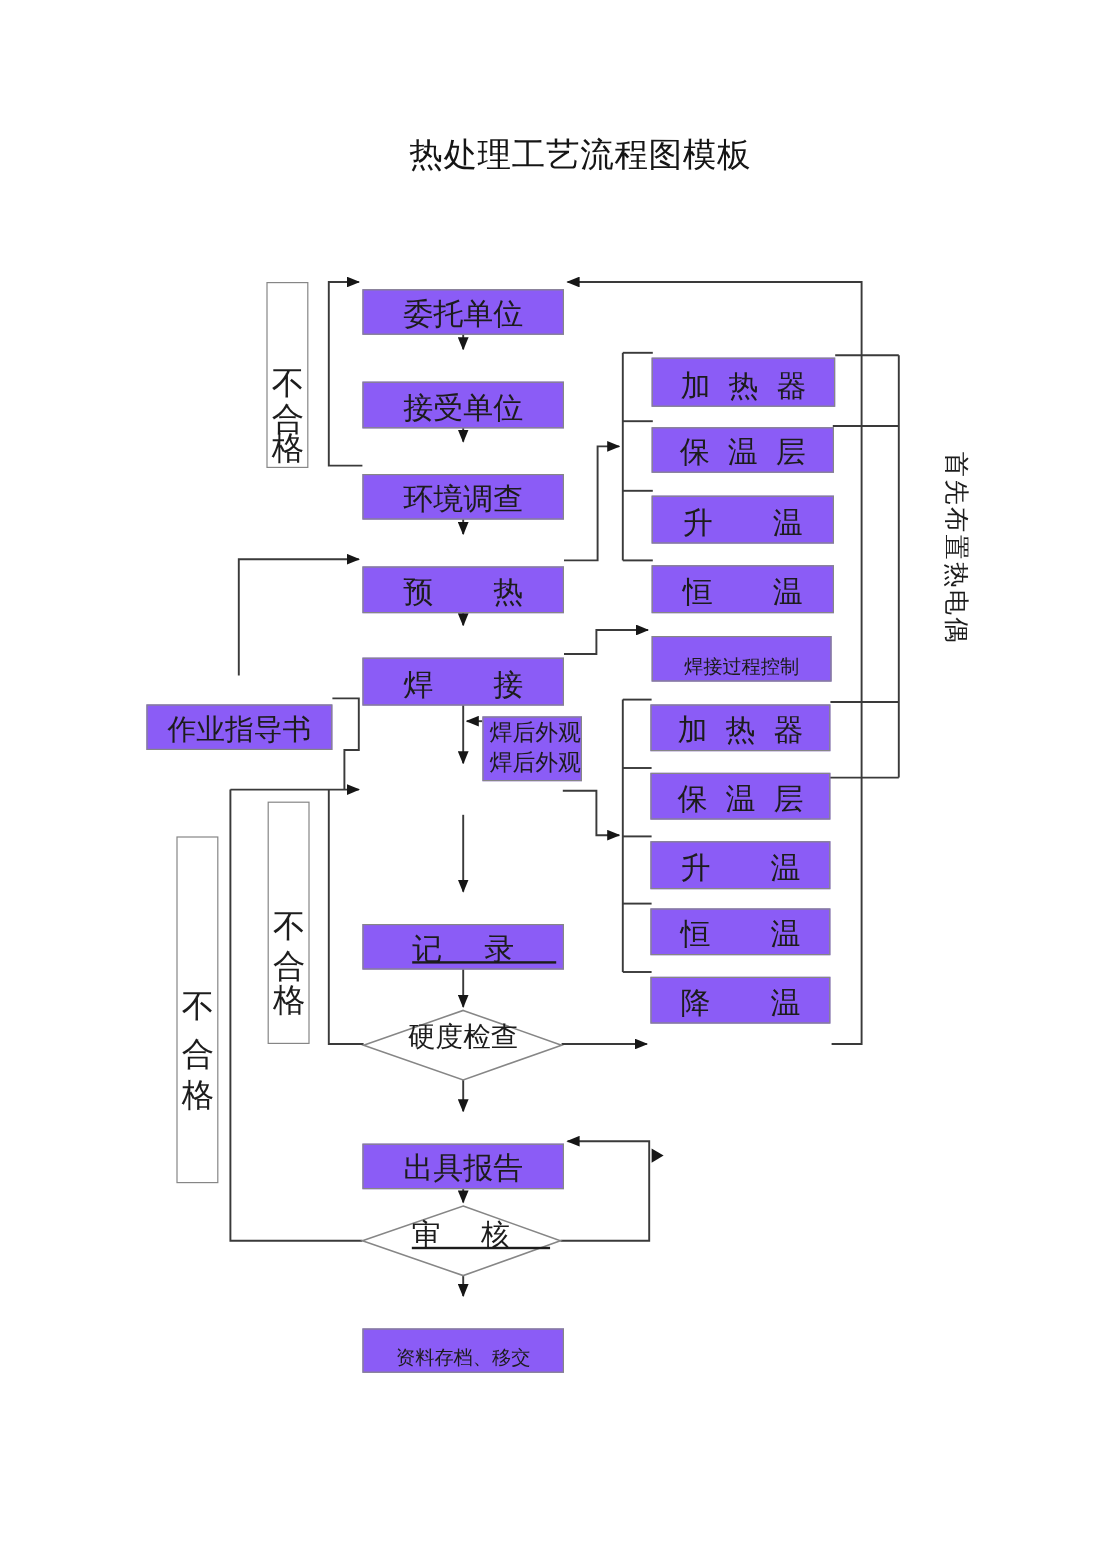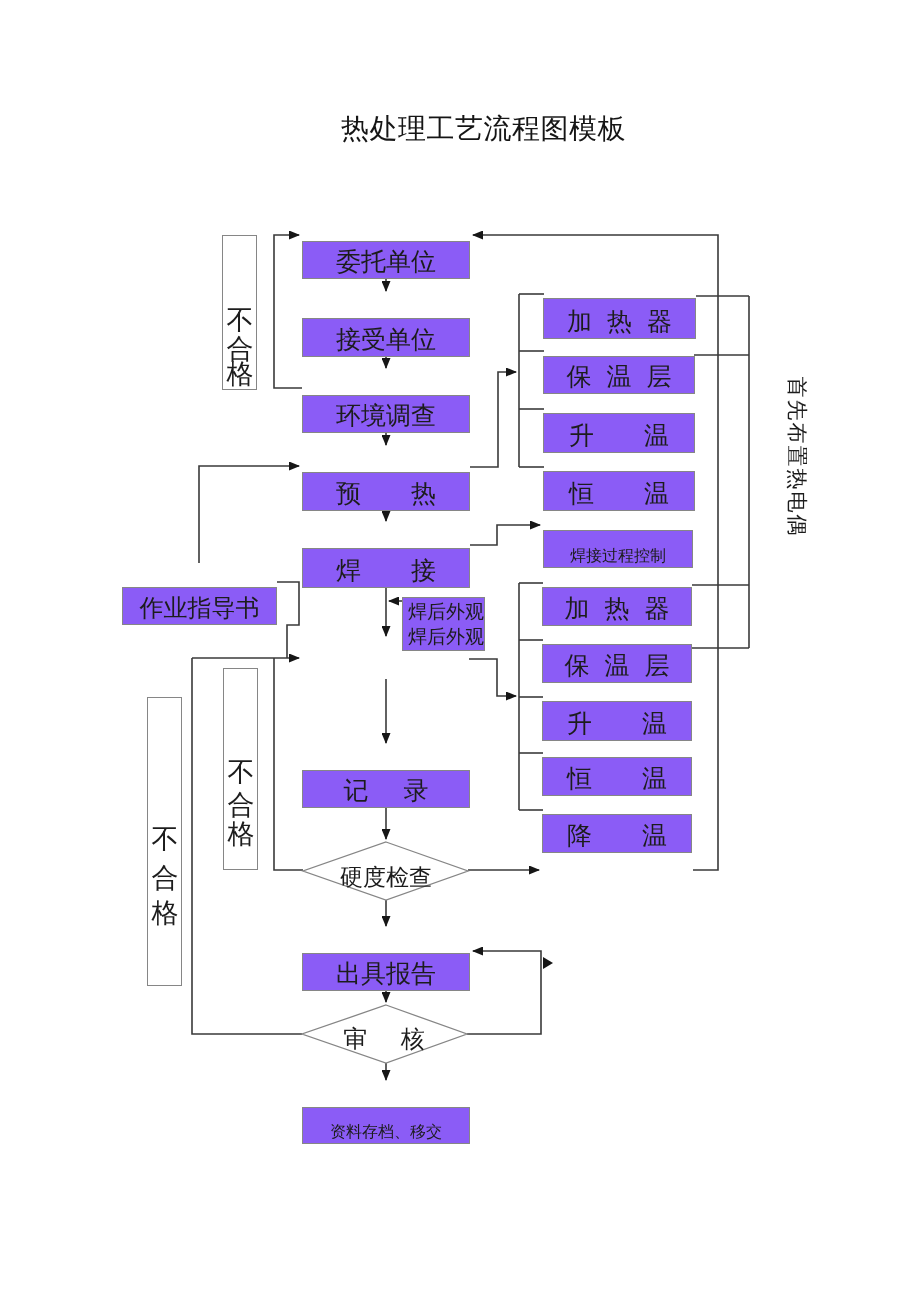--- a/index.html
+++ b/index.html
@@ -11,28 +11,28 @@
     position:absolute; left:341px; top:110px; font-size:28px; letter-spacing:0.5px;
     white-space:nowrap; color:#151515;
   }
   svg.wires { position:absolute; left:0; top:0; z-index:1; }
   .box {
     position:absolute; z-index:2; box-sizing:border-box; background:#8b5cf6;
     border:1px solid #868686; display:flex; align-items:flex-end; justify-content:center;
     font-size:25px; white-space:nowrap;margin-top:24px;
   }
   .dlabel {
-    position:absolute; z-index:3; display:flex; align-items:flex-end; justify-content:center;
+    position:absolute; z-index:3; display:flex; align-items:flex-start; justify-content:center;
     font-size:23px; white-space:nowrap; background:transparent;
   }
   .f24 { font-size:24px; } .f22 { font-size:16px; }
   .f20 { font-size:16px; } .f19 { font-size:19px; }
   .two-line { flex-direction:column; line-height:1.32; font-size:19px;padding-left:21px; }
   .sp2  { letter-spacing:2em;   margin-right:-2em; }
-  .sp15 { letter-spacing:1.4em; margin-right:-1.4em; }
+  .sp15 { letter-spacing:1.4em; margin-right:-1.4em;text-decoration:underline; }
   .sp1  { letter-spacing:0.6em; margin-right:-0.6em; }
   .vbox {
     position:absolute; z-index:2; box-sizing:border-box; background:#ffffff;
     border:1px solid #868686; display:flex; align-items:center; justify-content:center;
   }
   .vtext { writing-mode:vertical-rl; text-orientation:upright; font-size:27px; line-height:1; }
   .vls-a { letter-spacing:26px; margin-bottom:-26px; }
   .vls-b { letter-spacing:30px; margin-bottom:-30px; }
   .vls-c { letter-spacing:36px; margin-bottom:-36px; }
   .vnote {

